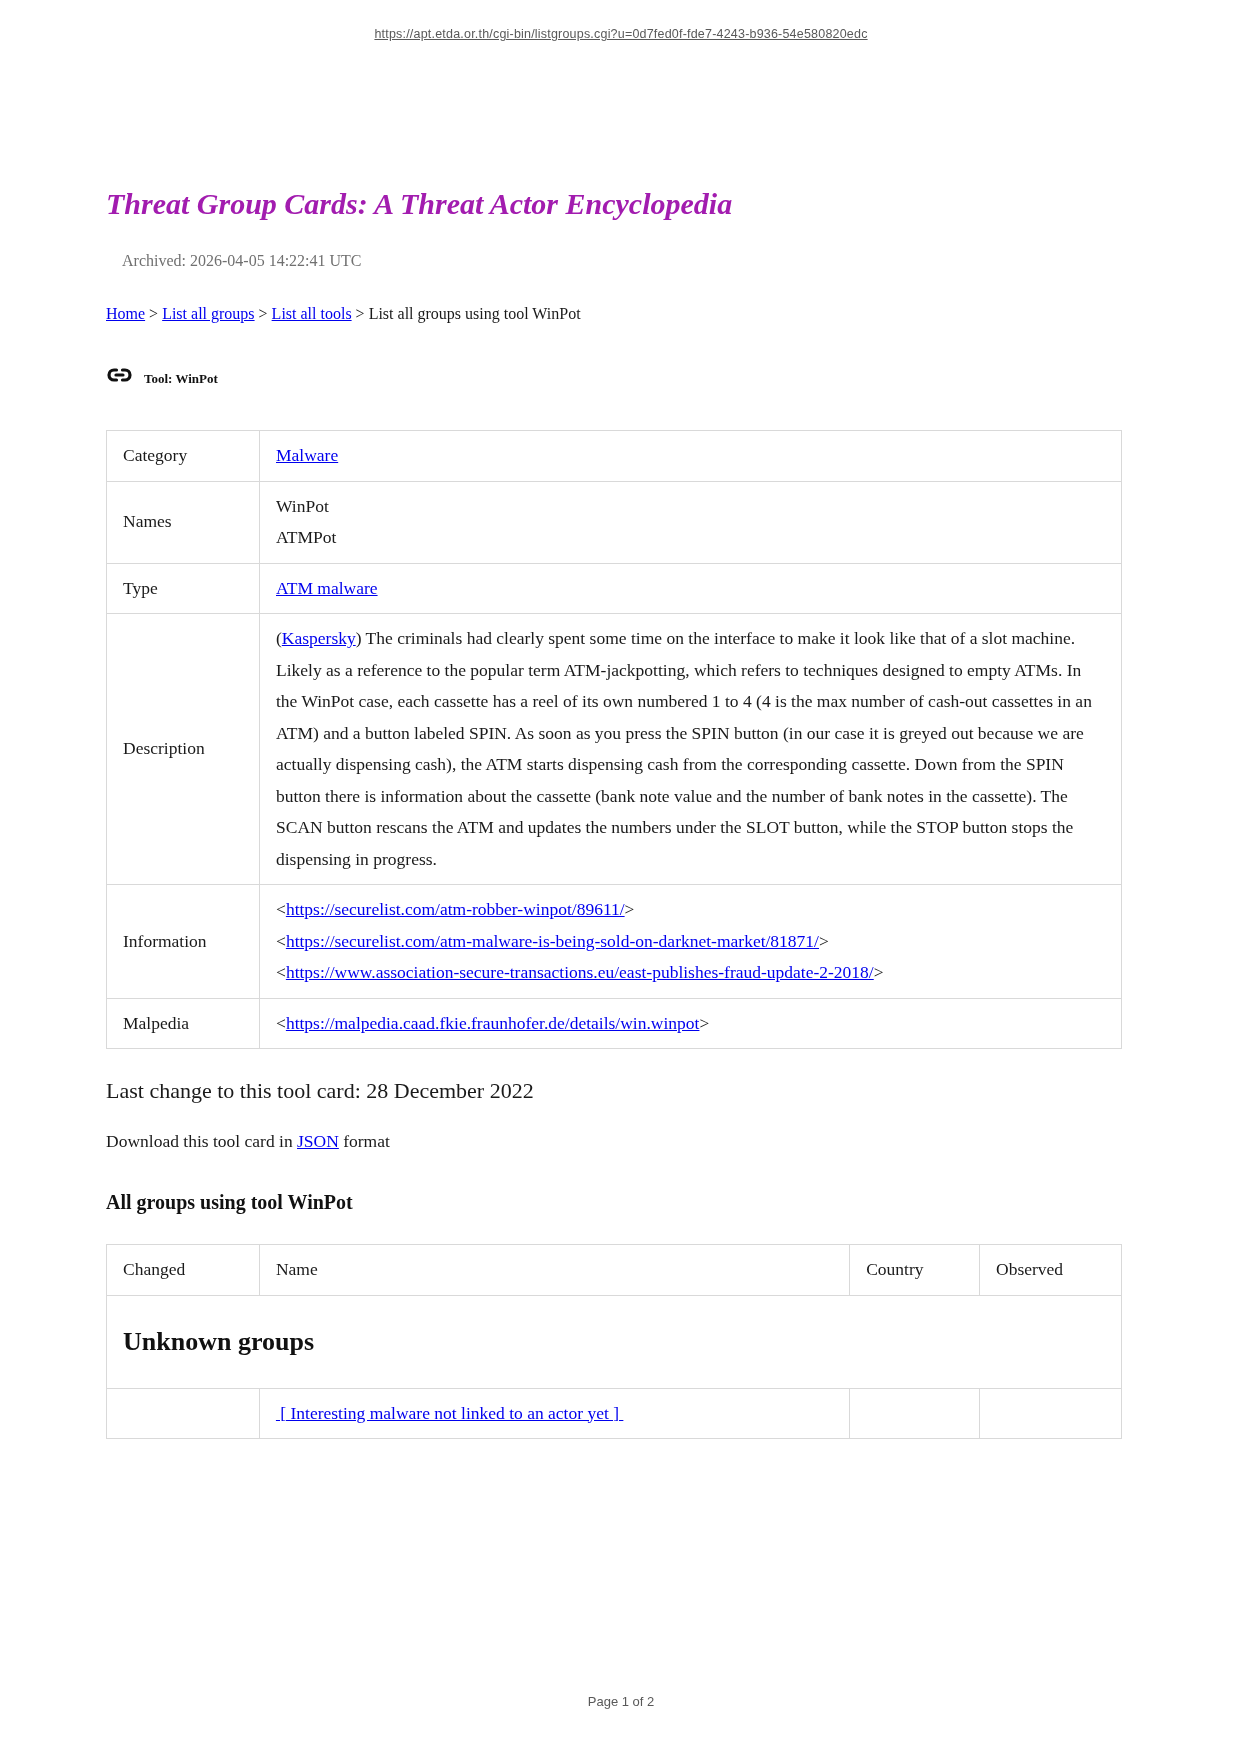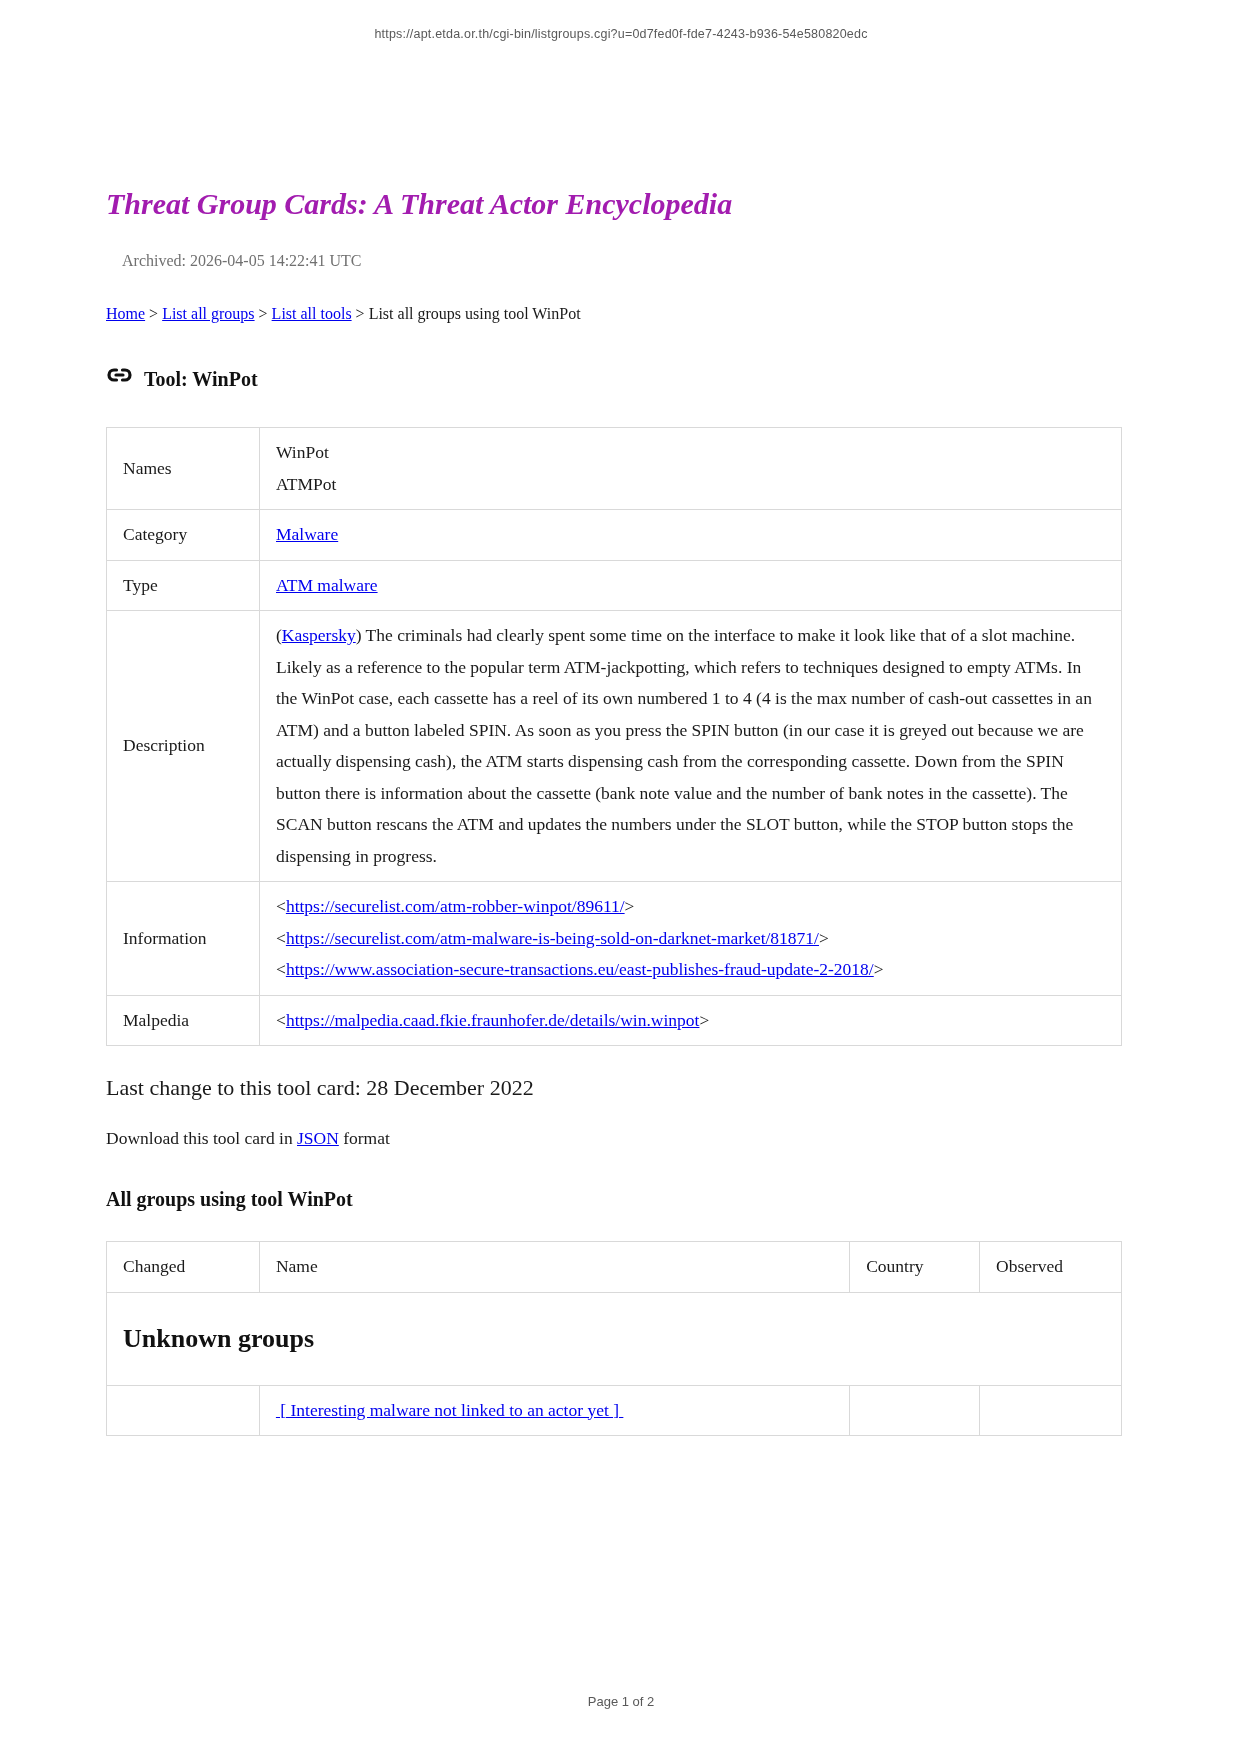--- a/index.html
+++ b/index.html
@@ -13,20 +13,21 @@
     overflow: hidden;
   }
   .print-header {
     position: absolute;
     top: 27px; left: 0; right: 0;
     text-align: center;
     font-family: "Liberation Sans", sans-serif;
     font-size: 12.5px;
     color: #595959;
     letter-spacing: 0.2px;
+    text-decoration: underline;
   }
   .print-footer {
     position: absolute;
     top: 1694px; left: 0; right: 0;
     text-align: center;
     font-family: "Liberation Sans", sans-serif;
     font-size: 13px;
     color: #595959;
   }
   .content {
@@ -50,21 +51,21 @@
     margin-left: 16px;
   }
   .breadcrumb {
     margin-top: 30px;
     font-size: 16px;
     line-height: 24px;
   }
   .breadcrumb .sep { color: #1a1a1a; }
   .tool-heading {
     margin-top: 40px;
-    font-size: 20px;
+    font-size: 13px;
     line-height: 26px;
     font-weight: bold;
     color: #111111;
     display: flex;
     align-items: flex-start;
   }
   .link-icon {
     display: inline-block;
     margin-right: 11px;
     margin-top: -3px;
@@ -136,29 +137,29 @@
         <path d="M9 17H6.5a5 5 0 0 1 0-10H9"></path>
         <line x1="8.5" y1="12" x2="15.5" y2="12"></line>
       </svg>
     </span>
     <span>Tool: WinPot</span>
   </h2>
 
   <table class="card">
     <tbody>
         <tr>
+      <td class="col-label">Category</td>
+      <td><a>Malware</a></td>
+    </tr>
+    <tr>
       <td class="col-label">Names</td>
       <td>
         <div>WinPot</div>
         <div>ATMPot</div>
       </td>
-    </tr>
-    <tr>
-      <td class="col-label">Category</td>
-      <td><a>Malware</a></td>
     </tr>
     <tr>
       <td class="col-label">Type</td>
       <td><a>ATM malware</a></td>
     </tr>
     <tr>
       <td class="col-label">Description</td>
       <td>
         <span class="desc"><span>(</span><a>Kaspersky</a><span>) The criminals had clearly spent some time on the interface to make it look like that of a slot machine. Likely as a reference to the popular term ATM-jackpotting, which refers to techniques designed to empty ATMs. In the WinPot case, each cassette has a reel of its own numbered 1 to 4 (4 is the max number of cash-out cassettes in an ATM) and a button labeled SPIN. As soon as you press the SPIN button (in our case it is greyed out because we are actually dispensing cash), the ATM starts dispensing cash from the corresponding cassette. Down from the SPIN button there is information about the cassette (bank note value and the number of bank notes in the cassette). The SCAN button rescans the ATM and updates the numbers under the SLOT button, while the STOP button stops the dispensing in progress.</span></span>
       </td>

